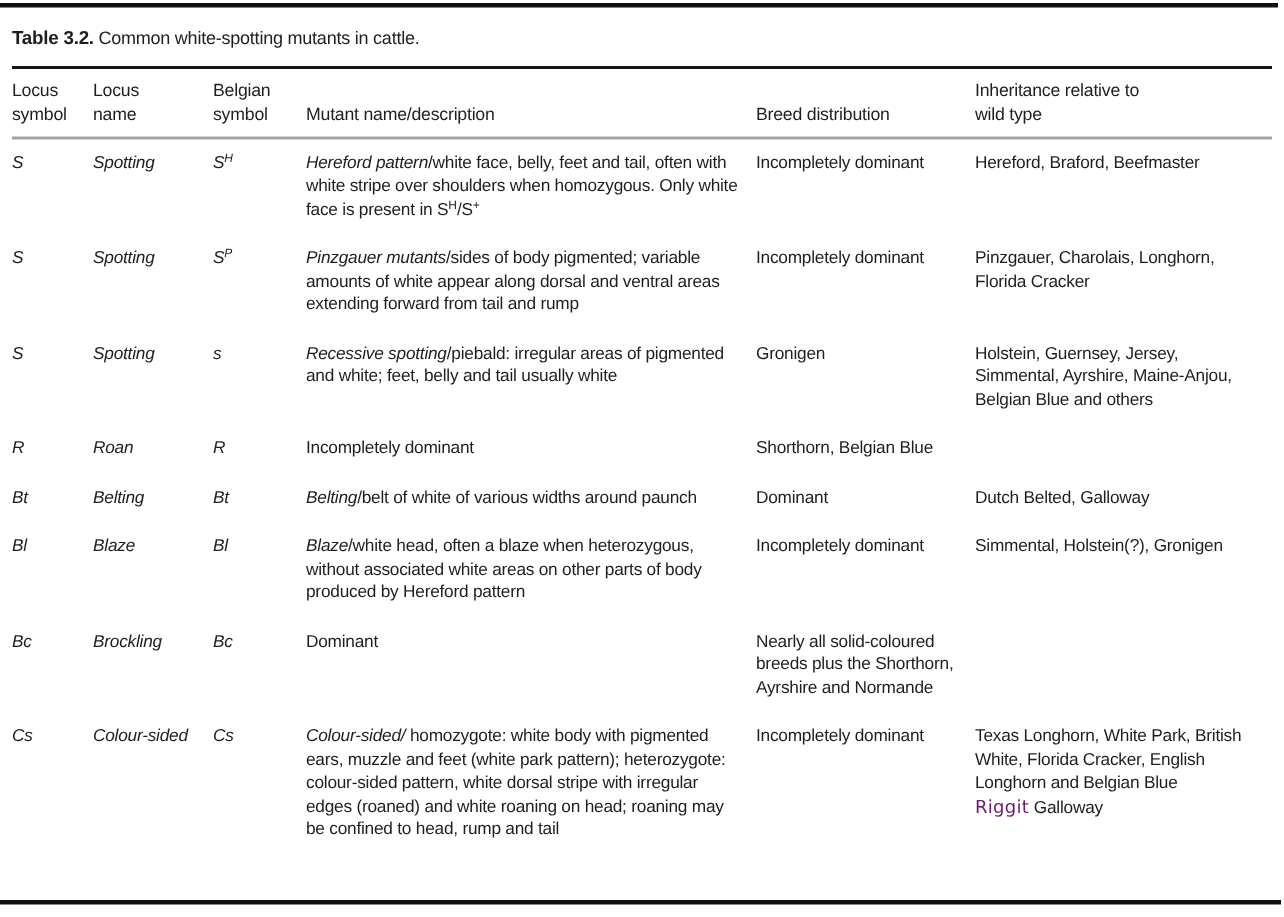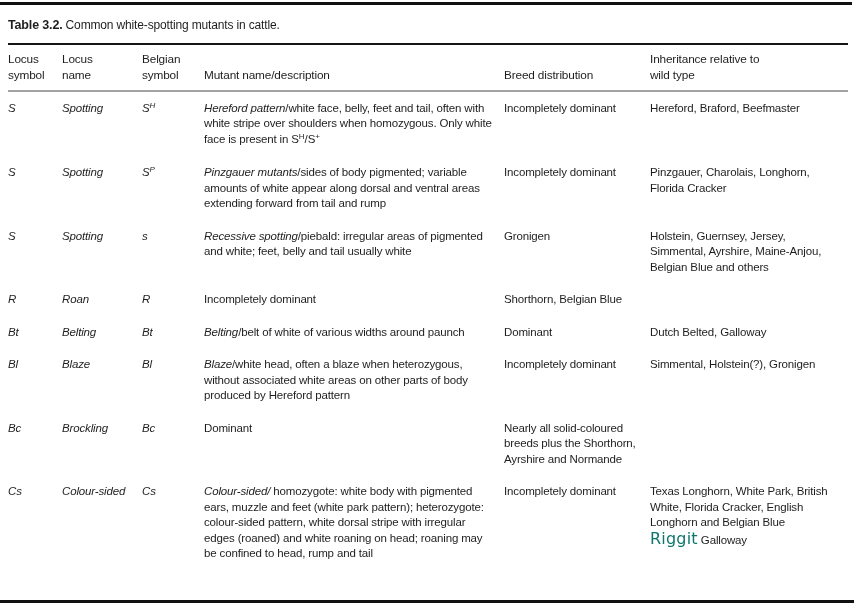--- a/index.html
+++ b/index.html
@@ -55,23 +55,23 @@
   .cell { padding-right: 10px; }
   .it { font-style: italic; }
   .sup {
     font-size: 8px;
     position: relative;
     top: -4px;
     letter-spacing: 0;
   }
   .alt {
     font-family: "DejaVu Sans", sans-serif;
-    font-size: 16px;
+    font-size: 12px;
     letter-spacing: 0.2px;
-    color: #0f766e;
+    color: #701a75;
   }
   .bottom-rule {
     position: absolute;
     left: 0; right: 2px;
     top: 600px;
     height: 3px;
     background: #101010;
   }
 </style>
 </head>

